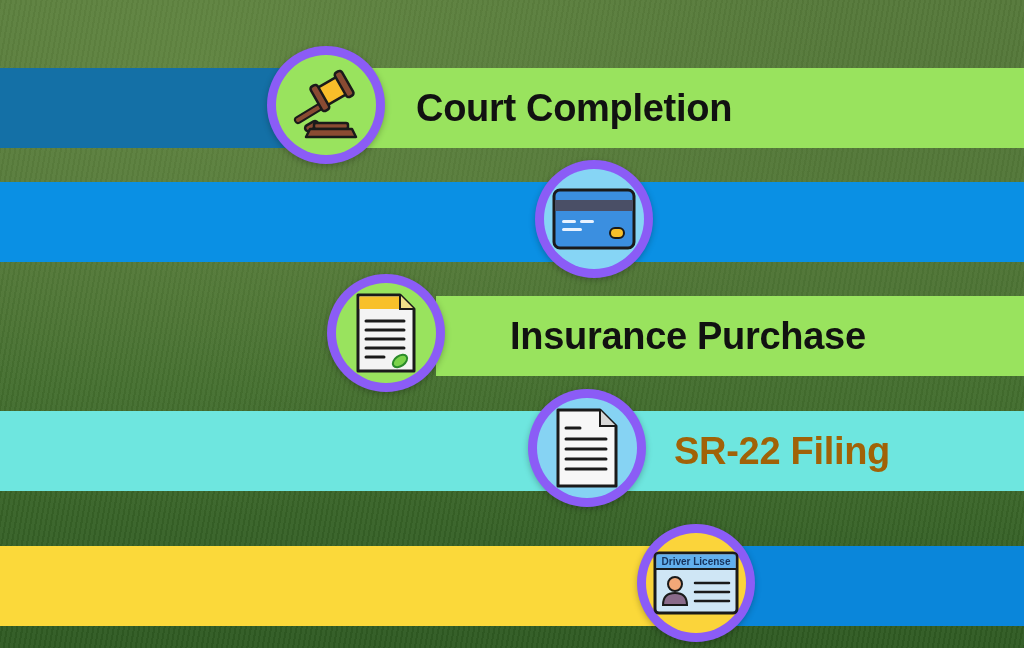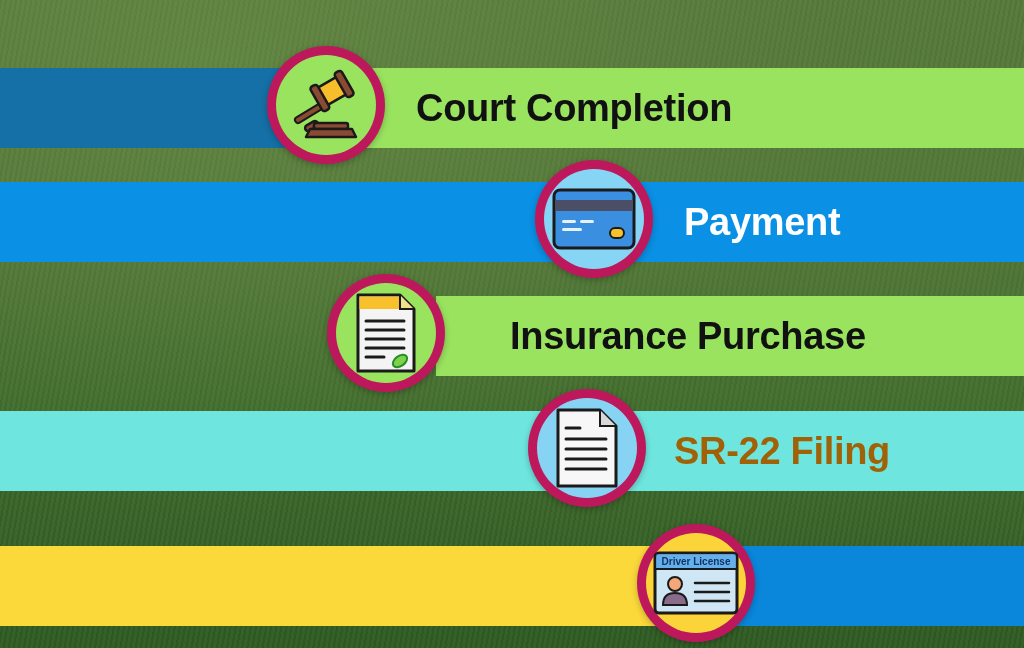--- a/index.html
+++ b/index.html
@@ -11,21 +11,21 @@
       radial-gradient(ellipse at 80% 30%, rgba(90,130,60,0.35), transparent 60%),
       repeating-linear-gradient(100deg, rgba(0,0,0,0.04) 0 2px, rgba(255,255,255,0.03) 2px 5px),
       linear-gradient(180deg, #55773a 0%, #4f7236 35%, #3f6a2c 60%, #2f5a22 100%);
   }
   .band {
     position: absolute; left: 0; width: 1024px; height: 80px;
   }
   .seg { position: absolute; top: 0; height: 100%; }
   .circle {
     position: absolute; width: 118px; height: 118px; border-radius: 50%;
-    background: #be185d; box-shadow: 0 2px 6px rgba(0,0,0,0.25);
+    background: #8b5cf6; box-shadow: 0 2px 6px rgba(0,0,0,0.25);
     display: flex; align-items: center; justify-content: center;
   }
   .circle-inner {
     width: 100px; height: 100px; border-radius: 50%;
     display: flex; align-items: center; justify-content: center;
   }
   .label {
     position: absolute; font-weight: bold; font-size: 38px; line-height: 80px;
     white-space: nowrap; letter-spacing: -0.3px;
   }
@@ -53,21 +53,20 @@
         </g>
         <rect x="28" y="58" width="34" height="6" rx="2" fill="#8a4b32"></rect>
         <path d="M20 72 L24 64 L66 64 L70 72 Z" fill="#8a4b32"></path>
       </g>
     </svg>
   </div>
 </div>
 
 <div class="band" style="top:182px;">
   <div class="seg" style="left:0;width:1024px;background:#0a90e4;"></div>
-  <div class="label" style="left:684px;color:#fff;">Payment</div>
 </div>
 <div class="circle" style="left:535px;top:160px;">
   <div class="circle-inner" style="background:#86d5f5;">
     <svg width="84" height="62" viewBox="0 0 84 62">
       <rect x="2" y="2" width="80" height="58" rx="6" fill="#3b8fe0" stroke="#1a1a1a" stroke-width="3"></rect>
       <rect x="3" y="12" width="78" height="11" fill="#4a4f66"></rect>
       <rect x="10" y="32" width="14" height="3" rx="1.5" fill="#e8f2ff"></rect>
       <rect x="28" y="32" width="14" height="3" rx="1.5" fill="#e8f2ff"></rect>
       <rect x="10" y="40" width="20" height="3" rx="1.5" fill="#e8f2ff"></rect>
       <rect x="58" y="40" width="14" height="10" rx="5" fill="#f8c02a" stroke="#1a1a1a" stroke-width="2"></rect>

